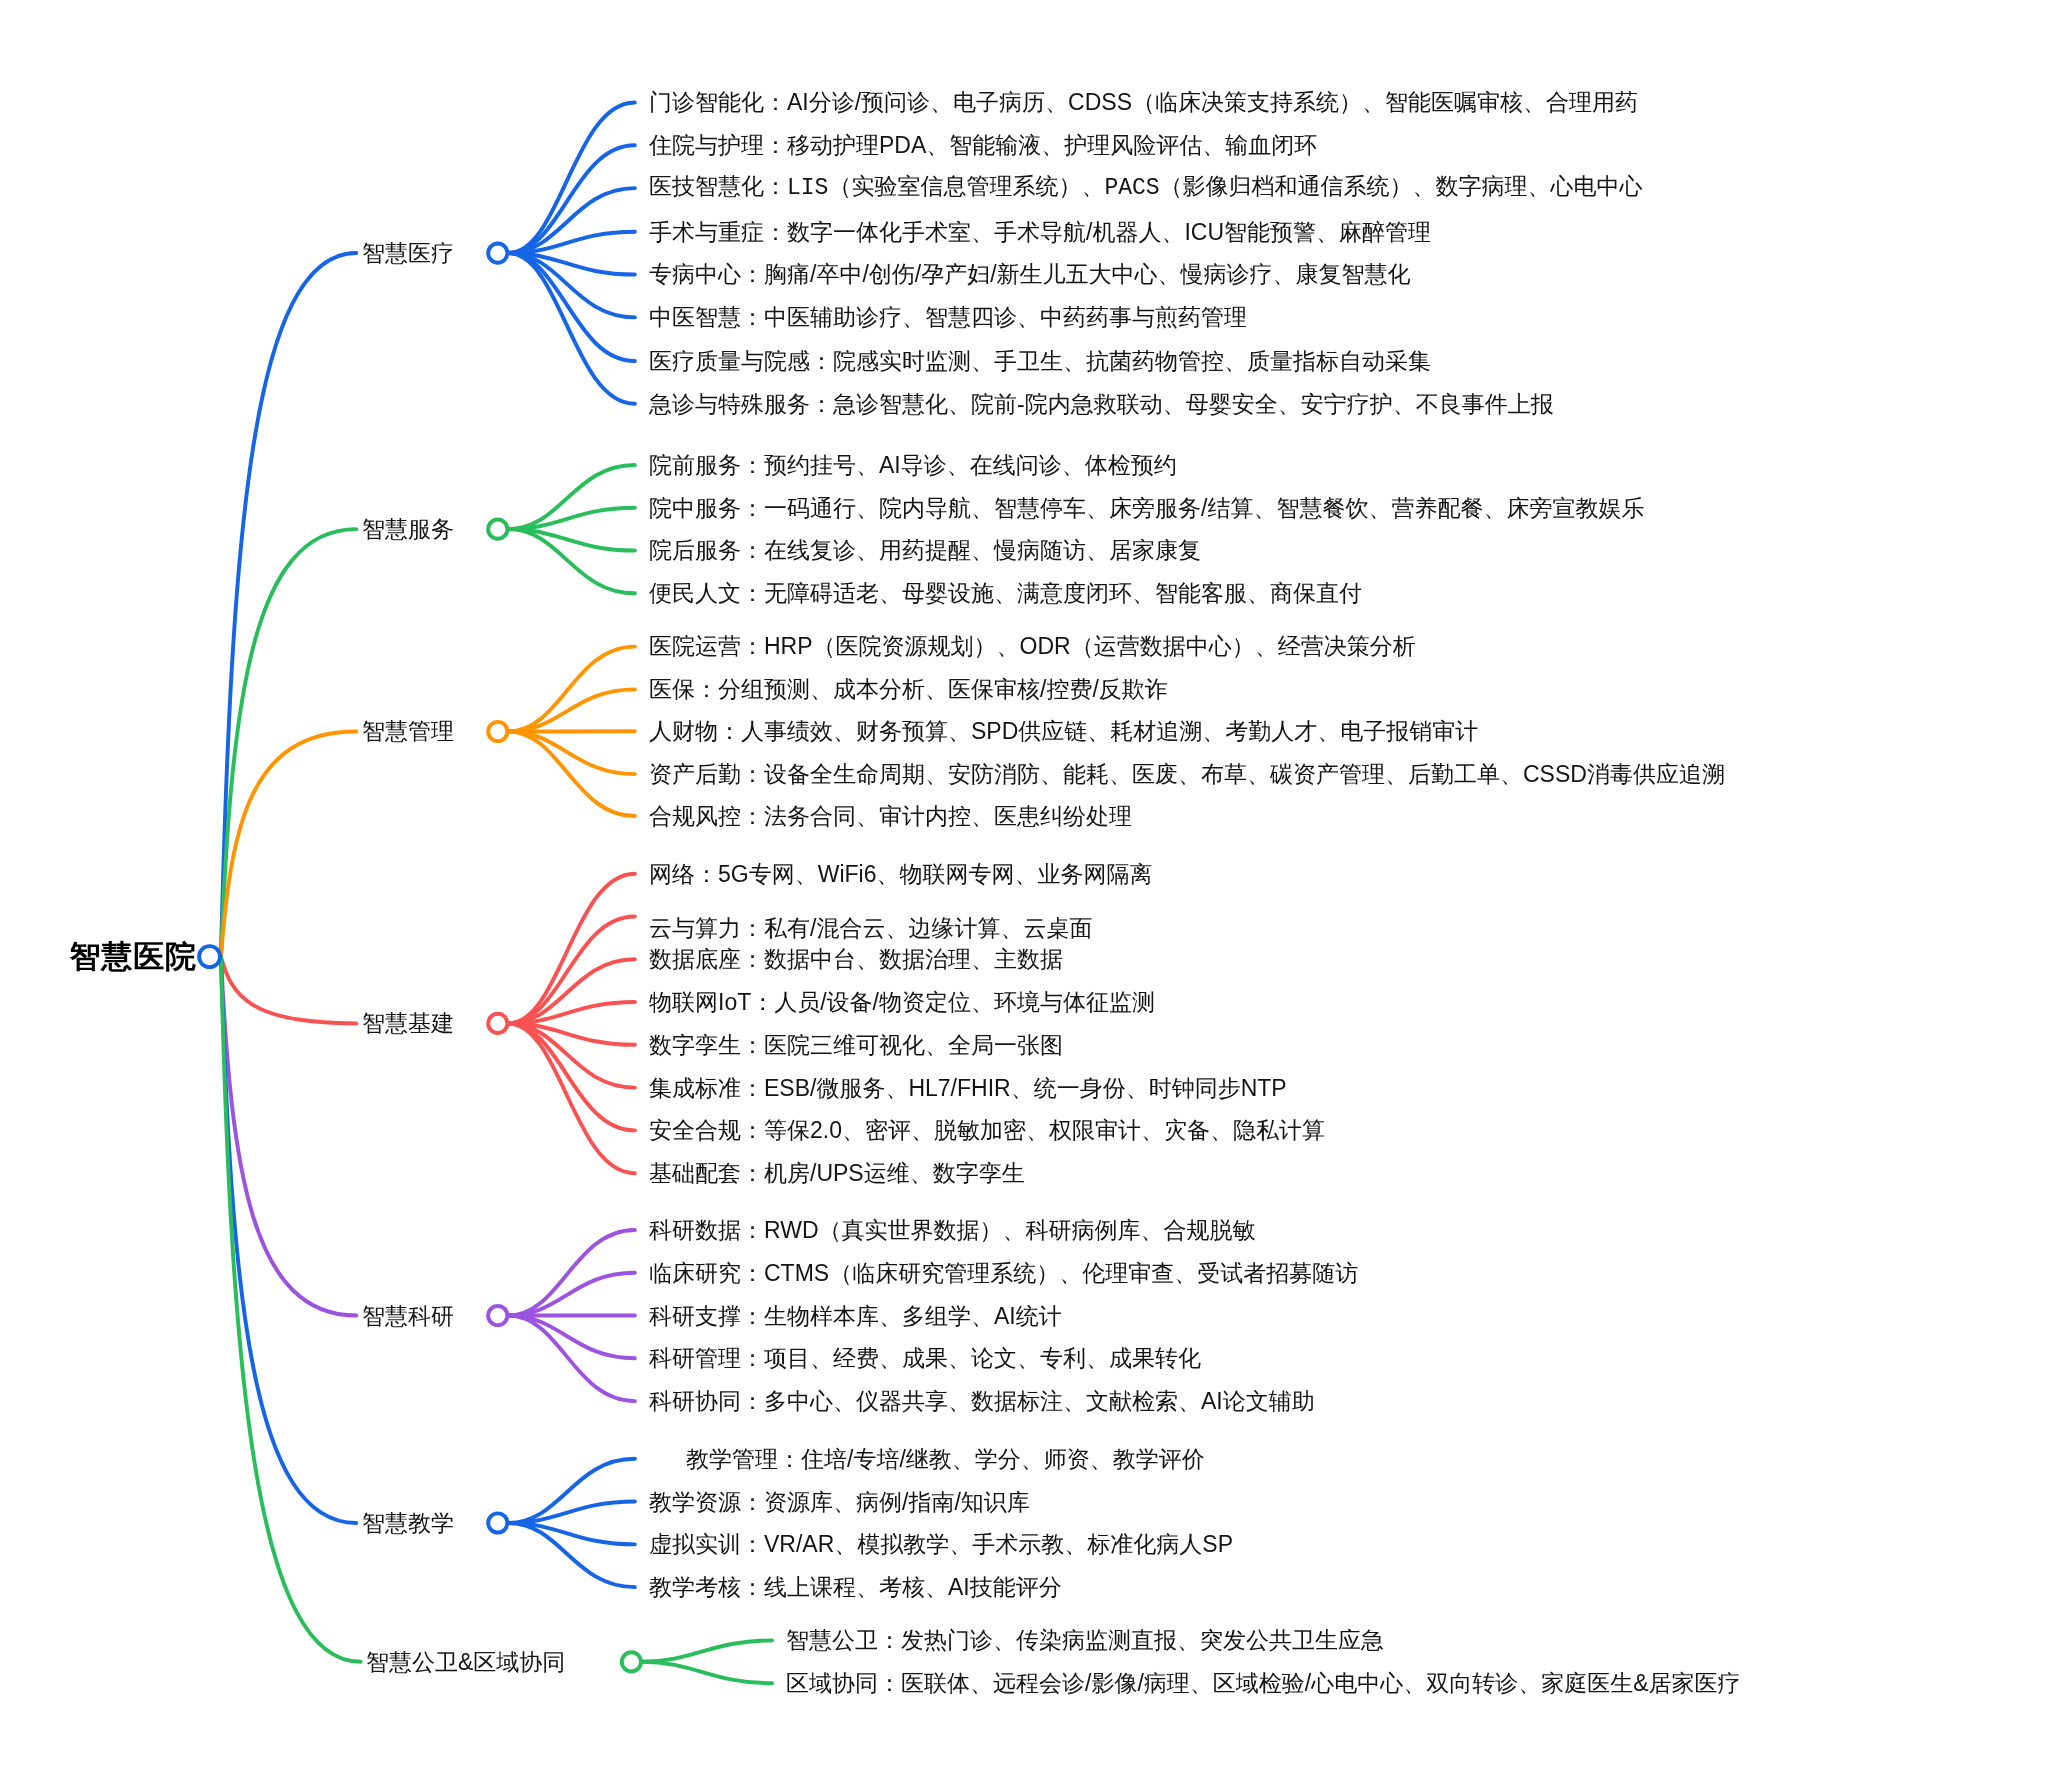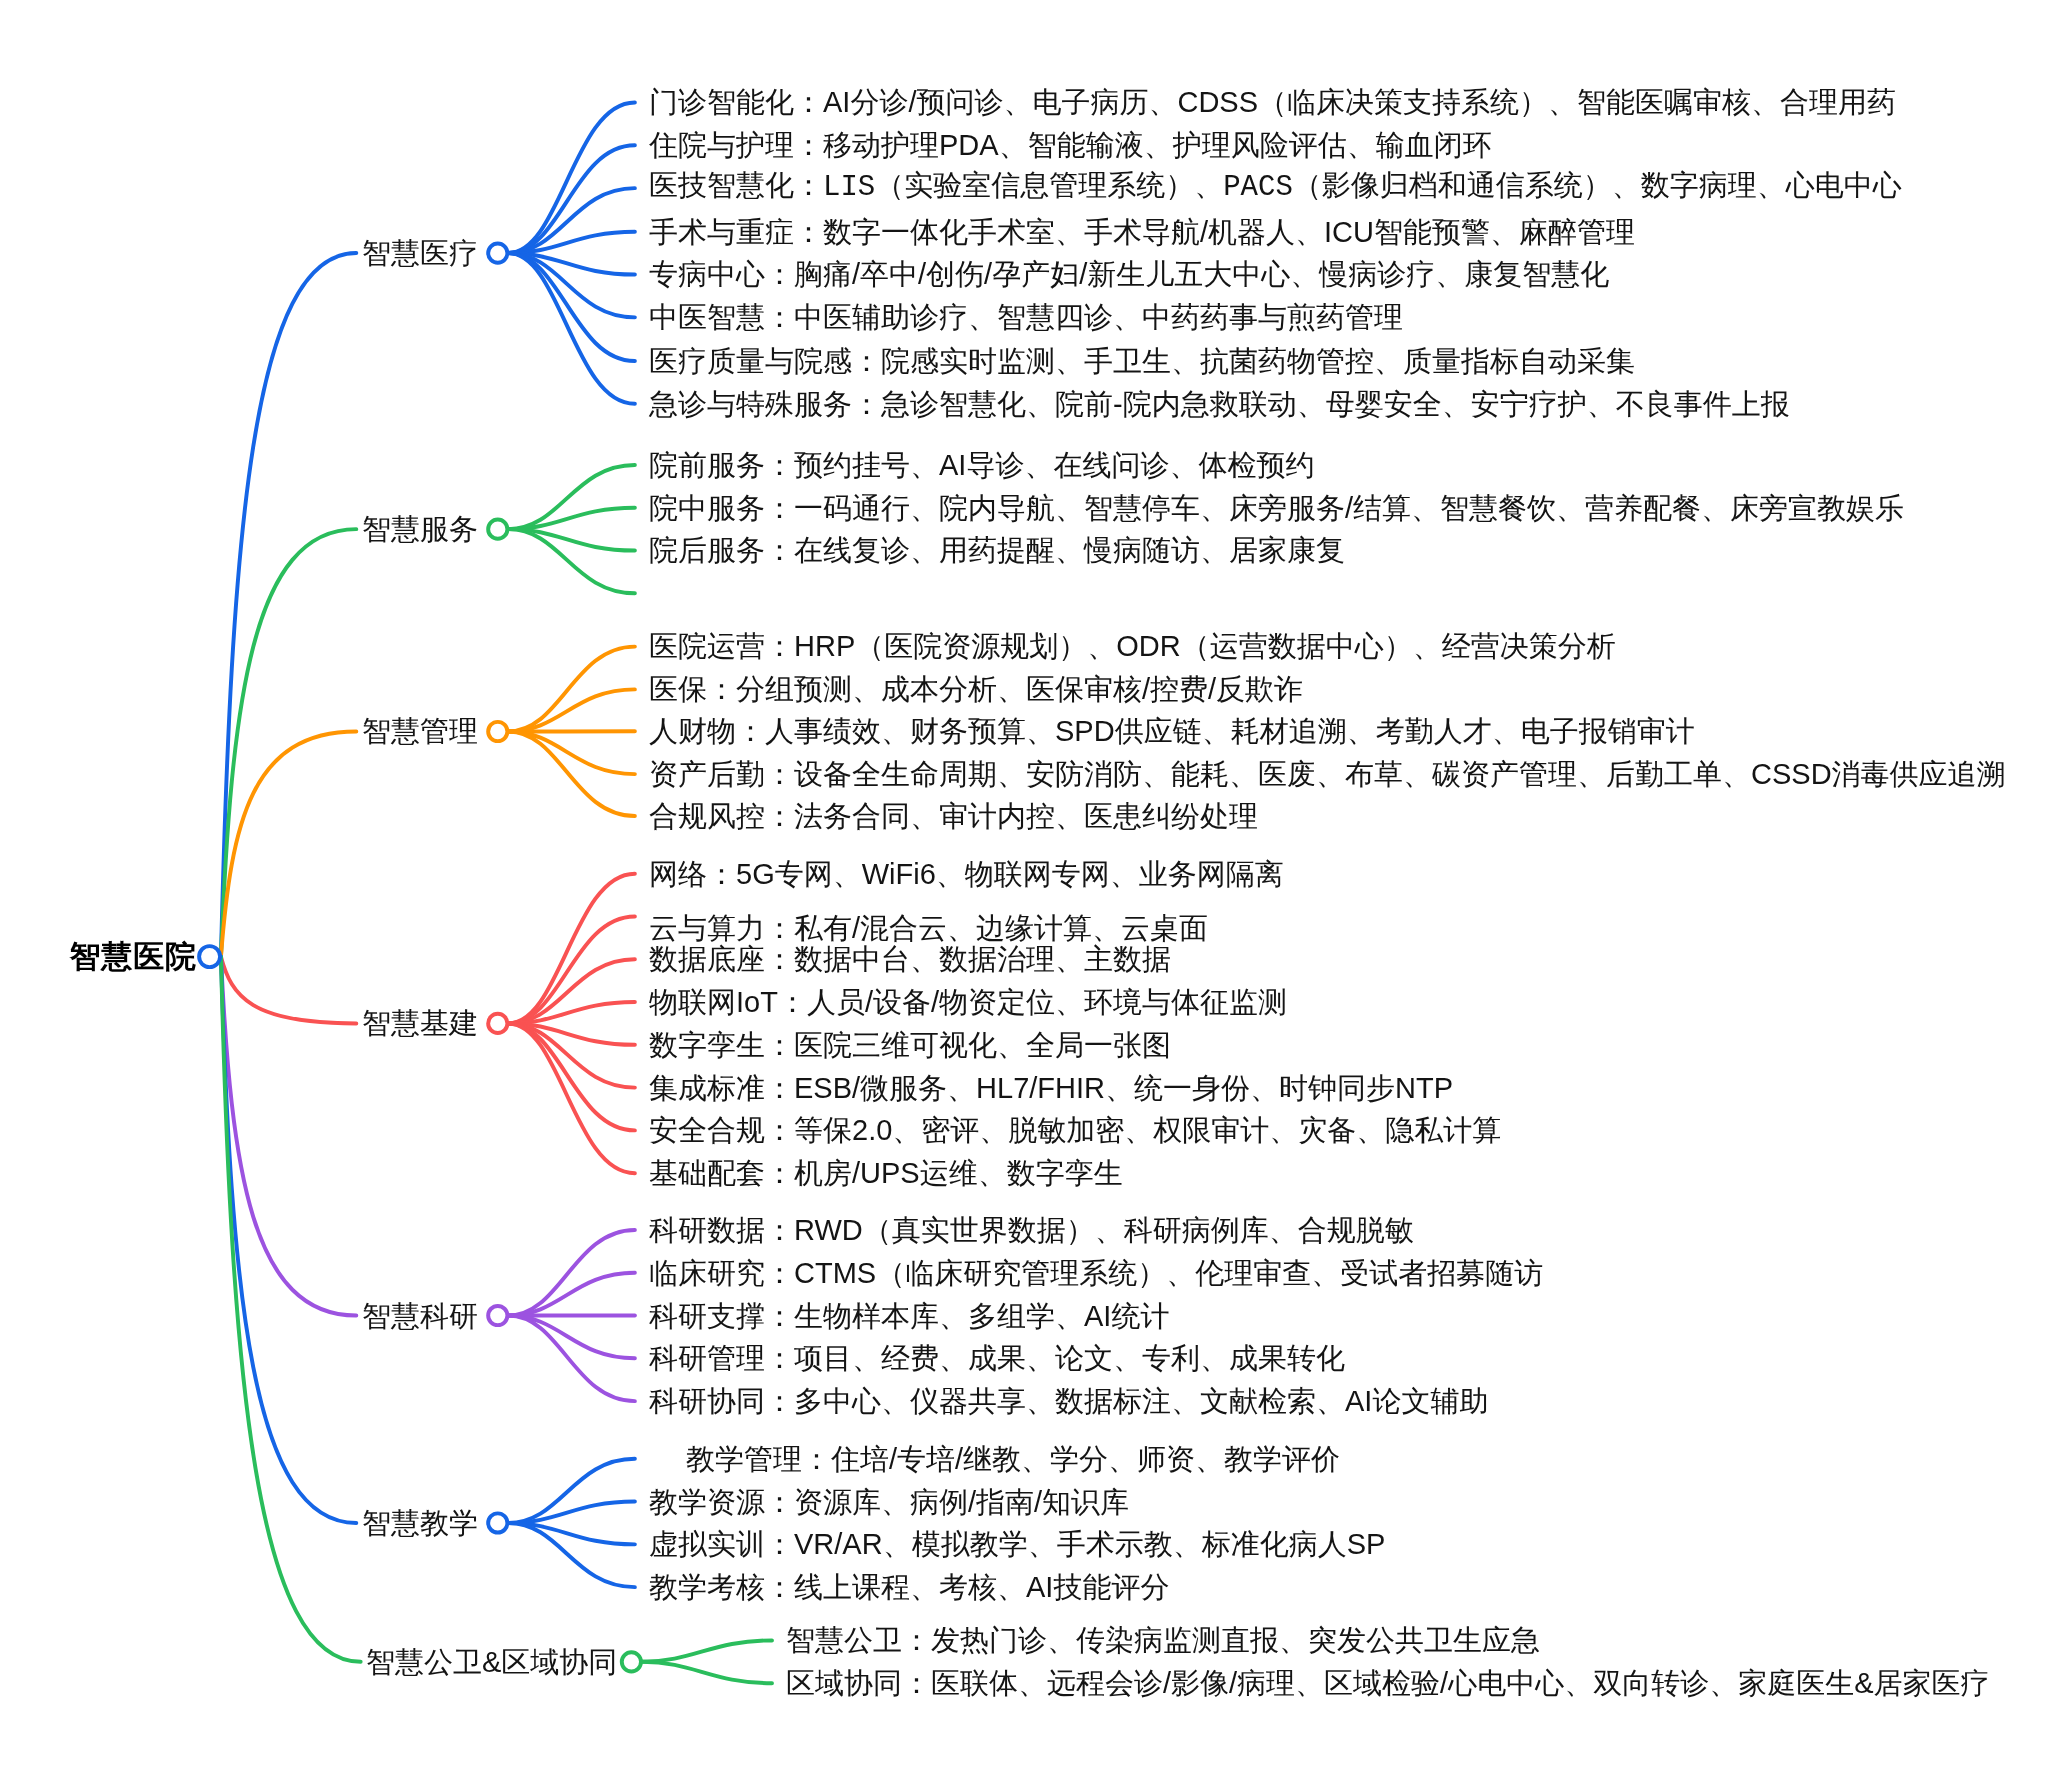--- a/index.html
+++ b/index.html
@@ -5,21 +5,21 @@
   html,body{margin:0;padding:0;background:#ffffff;}
   body{
     width:2047px;height:1784px;position:relative;overflow:hidden;
     font-family:"Liberation Sans","DejaVu Sans",sans-serif;
     -webkit-font-smoothing:antialiased;
   }
   #canvas{position:absolute;inset:0;width:2047px;height:1784px;}
   #edges{position:absolute;left:0;top:0;width:2047px;height:1784px;}
   .node{
     position:absolute;display:flex;align-items:center;white-space:nowrap;
-    color:#141414;font-size:29px;line-height:44px;height:44px;
+    color:#141414;font-size:23px;line-height:44px;height:44px;
   }
   .root-label{
     font-size:31px;font-weight:700;color:#000000;letter-spacing:0.9px;
   }
   .branch-label{font-weight:400;}
   .leaf-label{font-weight:400;}
 </style>
 </head>
 <body>
 
@@ -84,20 +84,21 @@
     <div class="node leaf-label" style="left: 649px; top: 166px; font-family: Liberation Mono, monospace;">医技智慧化：LIS（实验室信息管理系统）、PACS（影像归档和通信系统）、数字病理、心电中心</div>
     <div class="node leaf-label" style="left: 649px; top: 210px;">手术与重症：数字一体化手术室、手术导航/机器人、ICU智能预警、麻醉管理</div>
     <div class="node leaf-label" style="left: 649px; top: 252px;">专病中心：胸痛/卒中/创伤/孕产妇/新生儿五大中心、慢病诊疗、康复智慧化</div>
     <div class="node leaf-label" style="left: 649px; top: 295px;">中医智慧：中医辅助诊疗、智慧四诊、中药药事与煎药管理</div>
     <div class="node leaf-label" style="left: 649px; top: 339px;">医疗质量与院感：院感实时监测、手卫生、抗菌药物管控、质量指标自动采集</div>
     <div class="node leaf-label" style="left: 649px; top: 382px;">急诊与特殊服务：急诊智慧化、院前-院内急救联动、母婴安全、安宁疗护、不良事件上报</div>
     <div class="node branch-label" style="left: 362px; top: 507px;">智慧服务</div>
     <div class="node leaf-label" style="left: 649px; top: 443px;">院前服务：预约挂号、AI导诊、在线问诊、体检预约</div>
     <div class="node leaf-label" style="left: 649px; top: 486px;">院中服务：一码通行、院内导航、智慧停车、床旁服务/结算、智慧餐饮、营养配餐、床旁宣教娱乐</div>
     <div class="node leaf-label" style="left: 649px; top: 528px;">院后服务：在线复诊、用药提醒、慢病随访、居家康复</div>
+    <div class="node leaf-label" style="left: 649px; top: 571px;">便民人文：无障碍适老、母婴设施、满意度闭环、智能客服、商保直付</div>
     <div class="node branch-label" style="left: 362px; top: 709px;">智慧管理</div>
     <div class="node leaf-label" style="left: 649px; top: 624px;">医院运营：HRP（医院资源规划）、ODR（运营数据中心）、经营决策分析</div>
     <div class="node leaf-label" style="left: 649px; top: 667px;">医保：分组预测、成本分析、医保审核/控费/反欺诈</div>
     <div class="node leaf-label" style="left: 649px; top: 709px;">人财物：人事绩效、财务预算、SPD供应链、耗材追溯、考勤人才、电子报销审计</div>
     <div class="node leaf-label" style="left: 649px; top: 752px;">资产后勤：设备全生命周期、安防消防、能耗、医废、布草、碳资产管理、后勤工单、CSSD消毒供应追溯</div>
     <div class="node leaf-label" style="left: 649px; top: 794px;">合规风控：法务合同、审计内控、医患纠纷处理</div>
     <div class="node branch-label" style="left: 362px; top: 1001px;">智慧基建</div>
     <div class="node leaf-label" style="left: 649px; top: 852px;">网络：5G专网、WiFi6、物联网专网、业务网隔离</div>
     <div class="node leaf-label" style="left: 649px; top: 894px; margin-top: 12px;">云与算力：私有/混合云、边缘计算、云桌面</div>
     <div class="node leaf-label" style="left: 649px; top: 937px;">数据底座：数据中台、数据治理、主数据</div>

